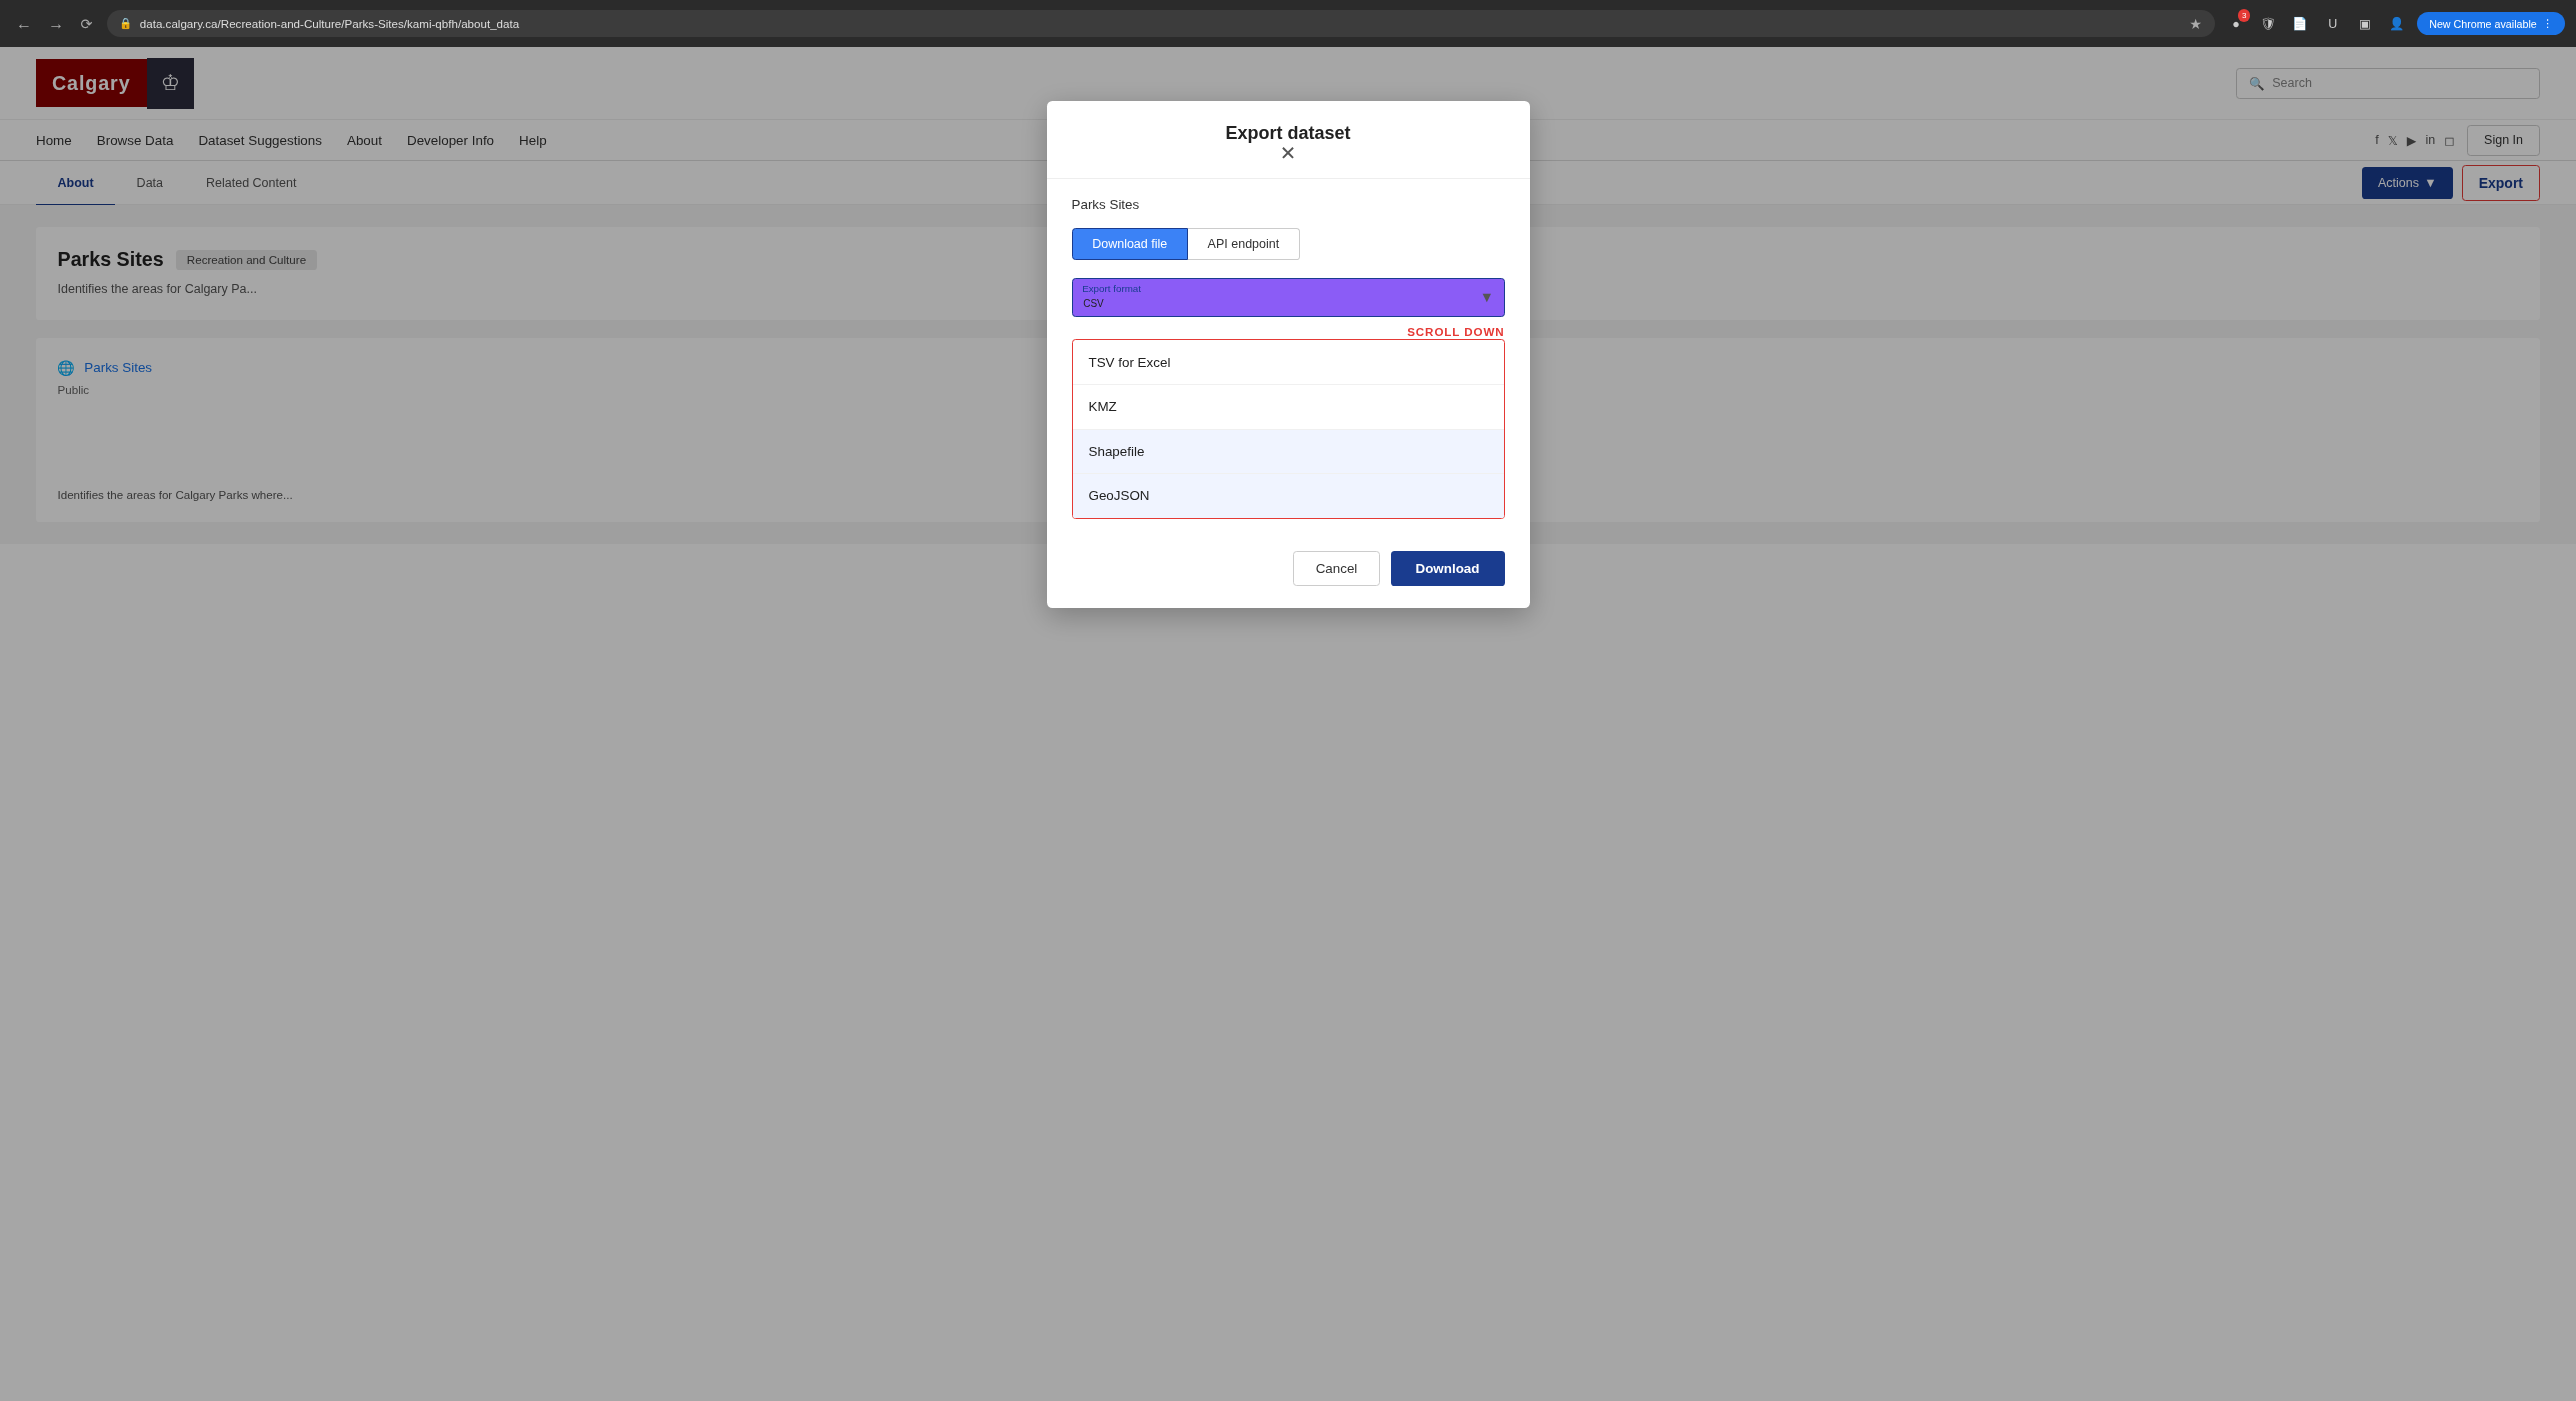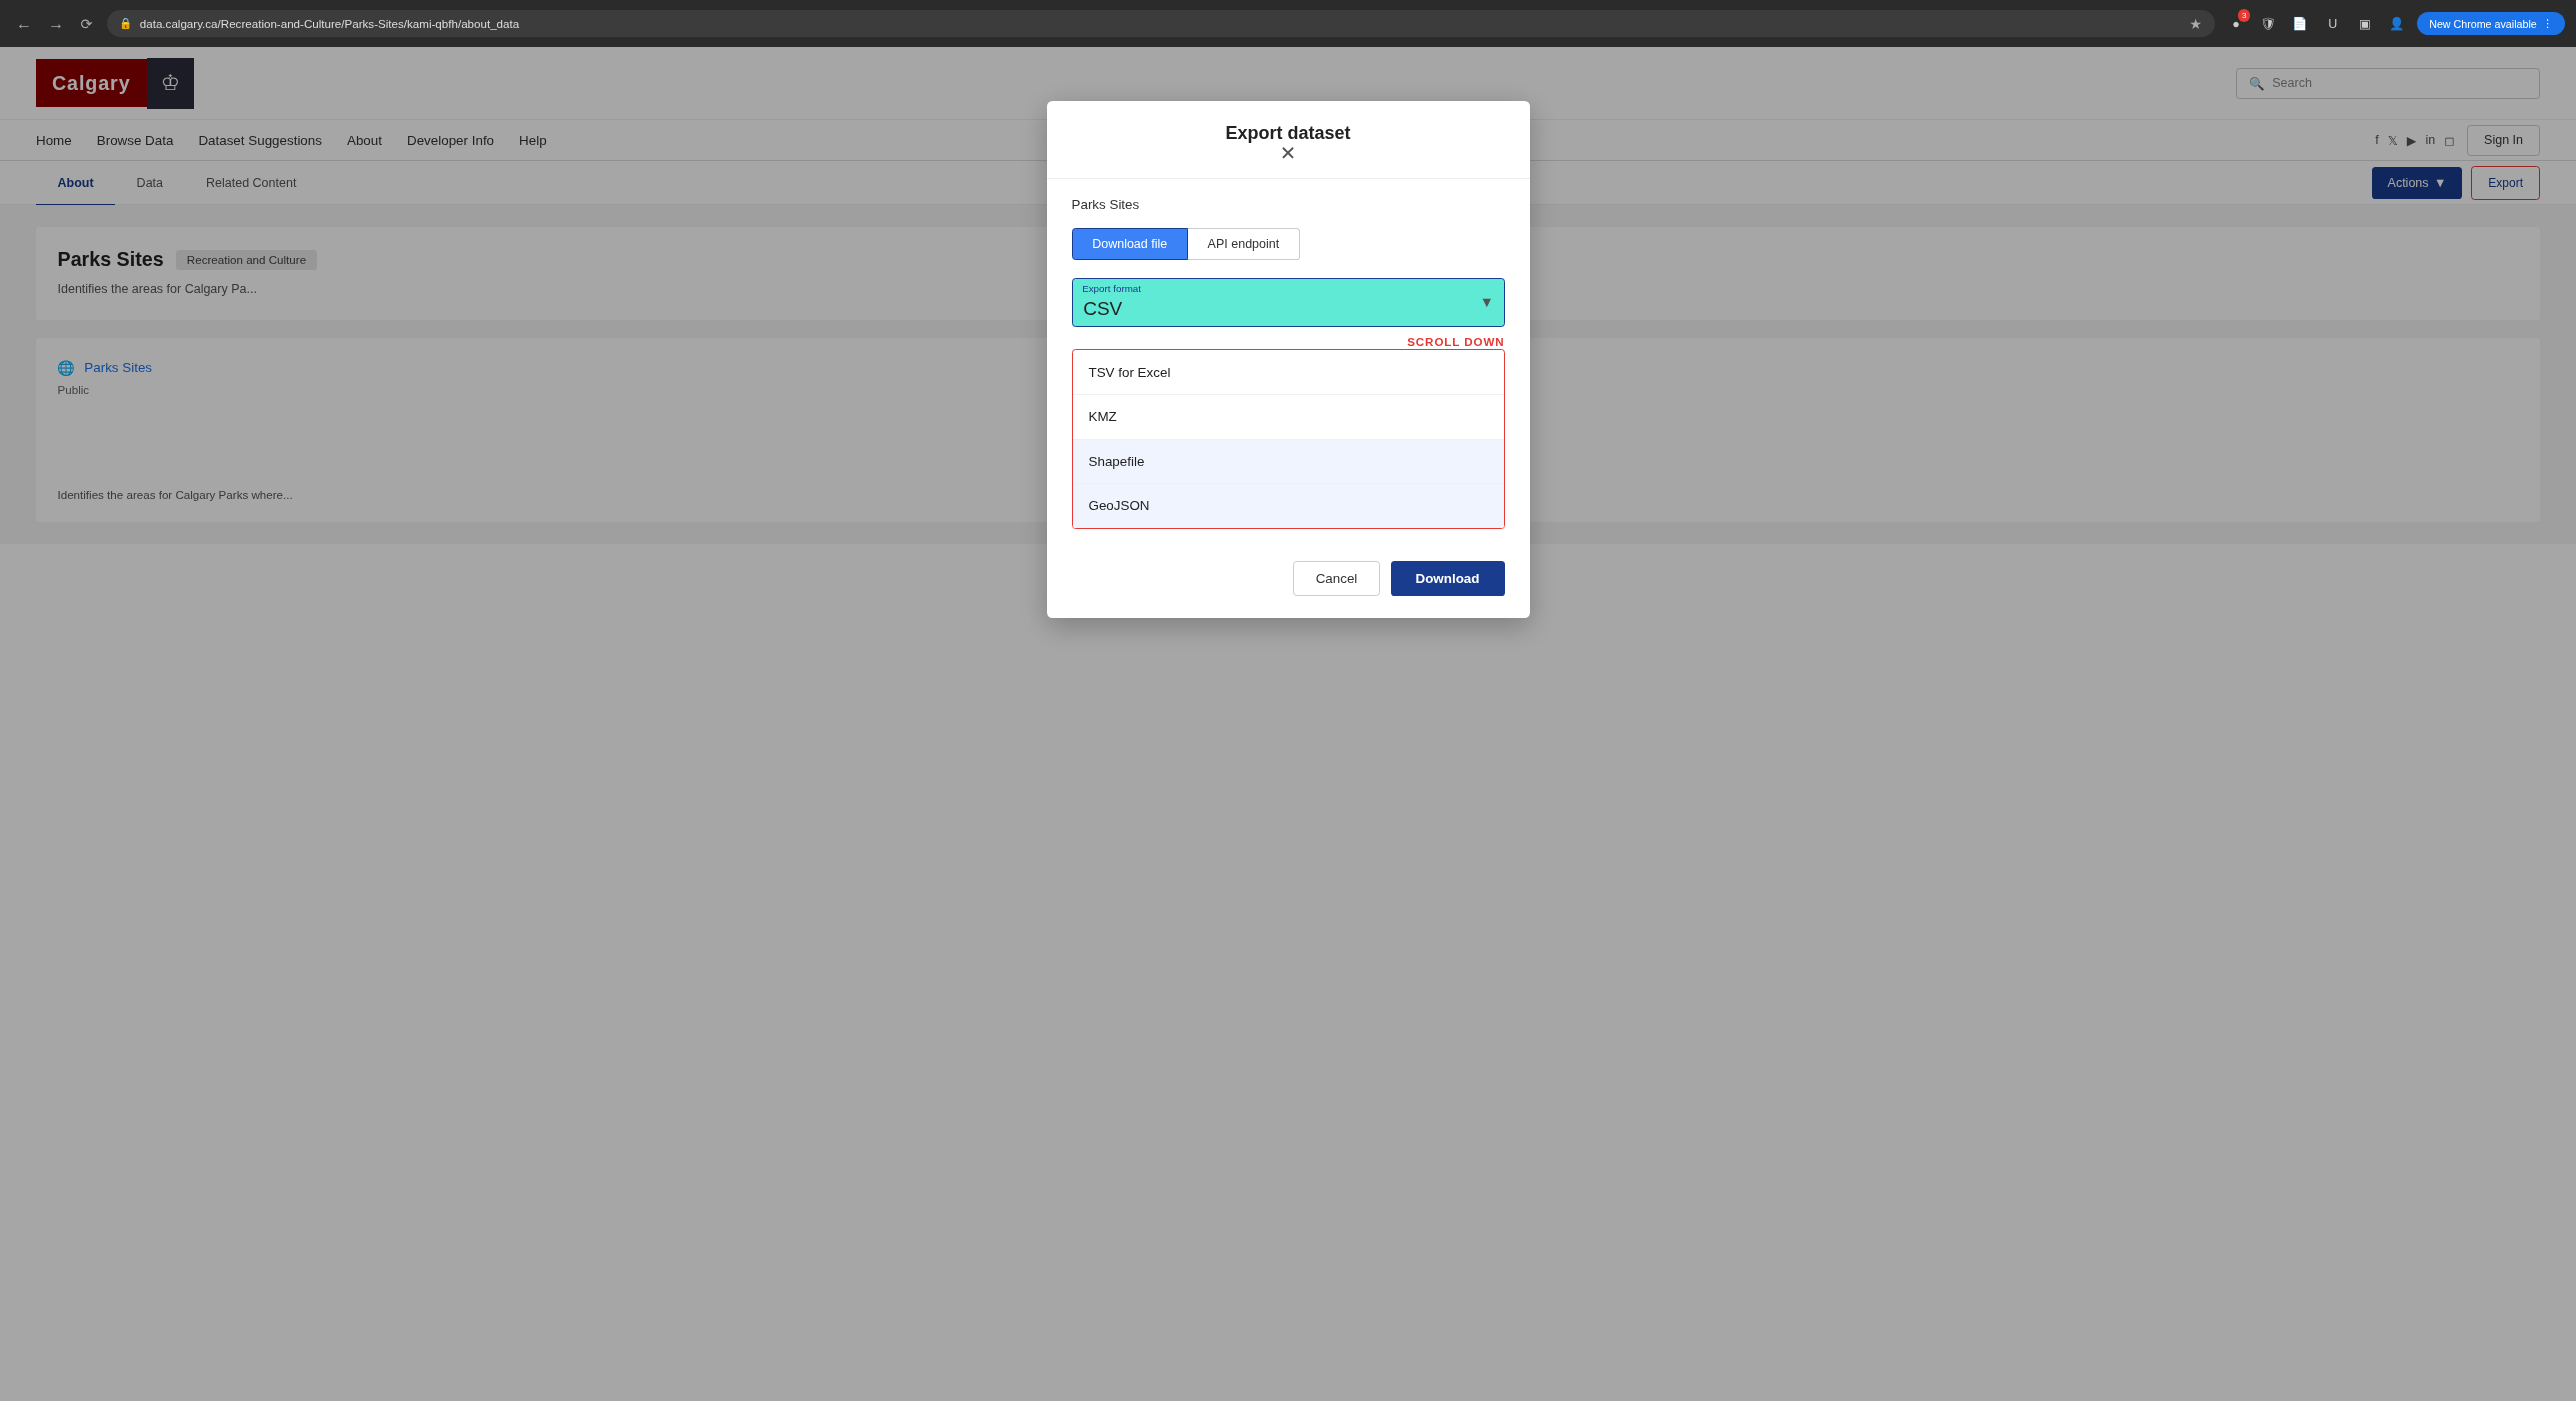--- a/index.html
+++ b/index.html
@@ -217,22 +217,22 @@
       font-size: 12.5px;
       display: flex; align-items: center; gap: 5.4px;
     }
     .export-btn {
       background: white;
       color: #1a3c8f;
       border: 1.8px solid #e53935;
       padding: 9px 16px;
       border-radius: 3.6px;
       cursor: pointer;
-      font-size: 12px;
-      font-weight: 400;
+      font-size: 14px;
+      font-weight: 700;
     }
 
     
     .main-content {
       padding: 21.5px 36px;
       background: #f5f5f5;
       position: relative;
     }
 
     .dataset-card {
@@ -354,23 +354,23 @@
       left: 10.7px;
       font-size: 9.8px;
       color: #1a3c8f;
       z-index: 1;
     }
     .export-format-select {
       width: 100%;
       padding: 19.7px 10.7px 7.2px;
       border: 1.3px solid #1a3c8f;
       border-radius: 3.6px;
-      font-size: 19px;
+      font-size: 10px;
       color: #222;
-      background: #5eead4;
+      background: #8b5cf6;
       appearance: none;
       cursor: pointer;
     }
     .select-arrow {
       position: absolute;
       right: 10.7px;
       top: 50%;
       transform: translateY(-50%);
       color: #555;
       pointer-events: none;

